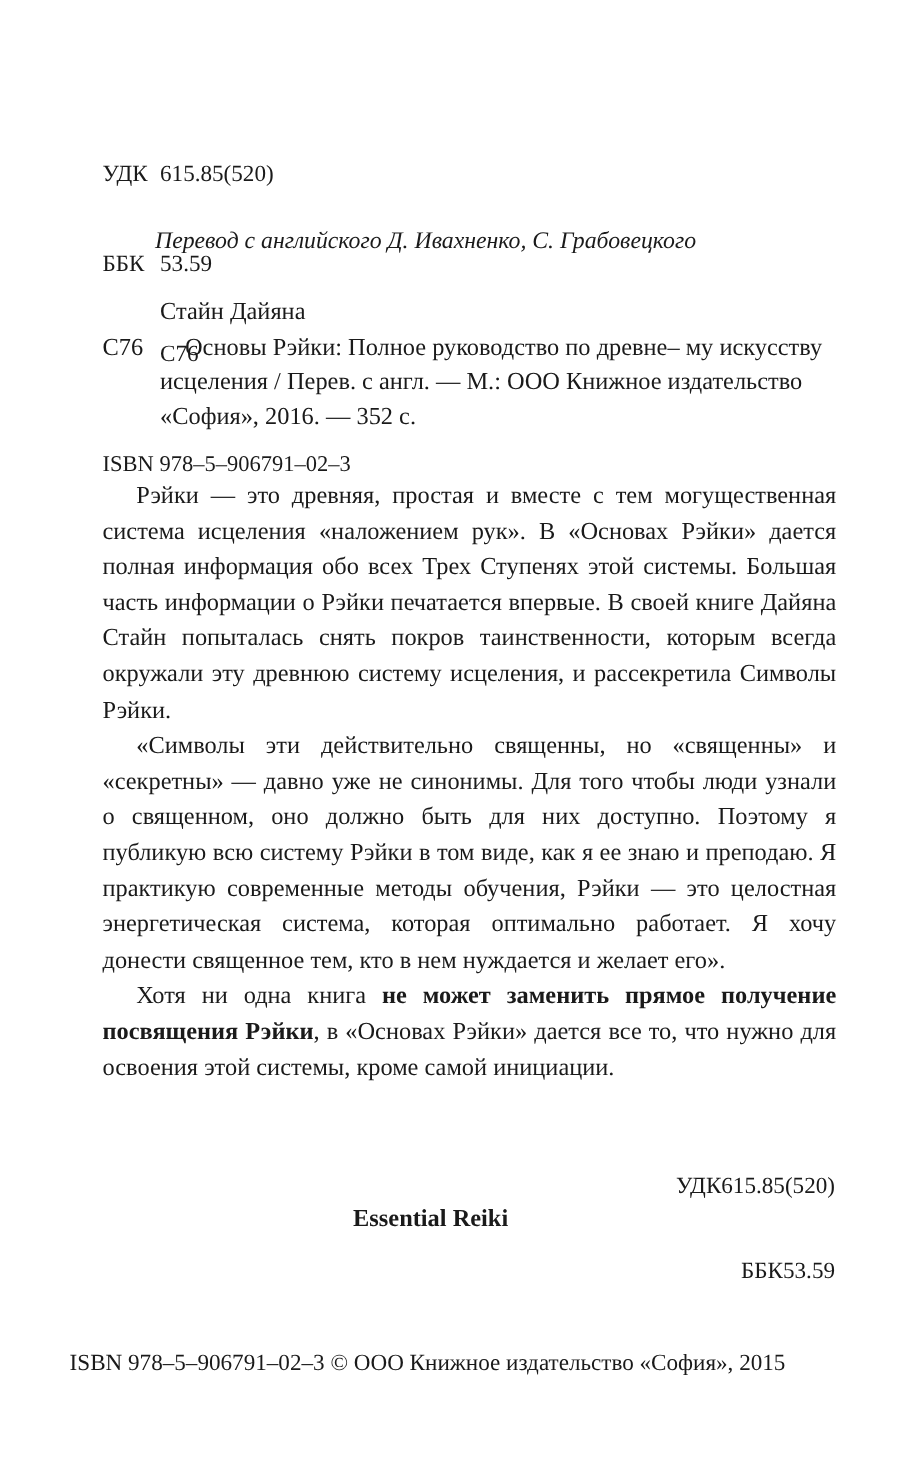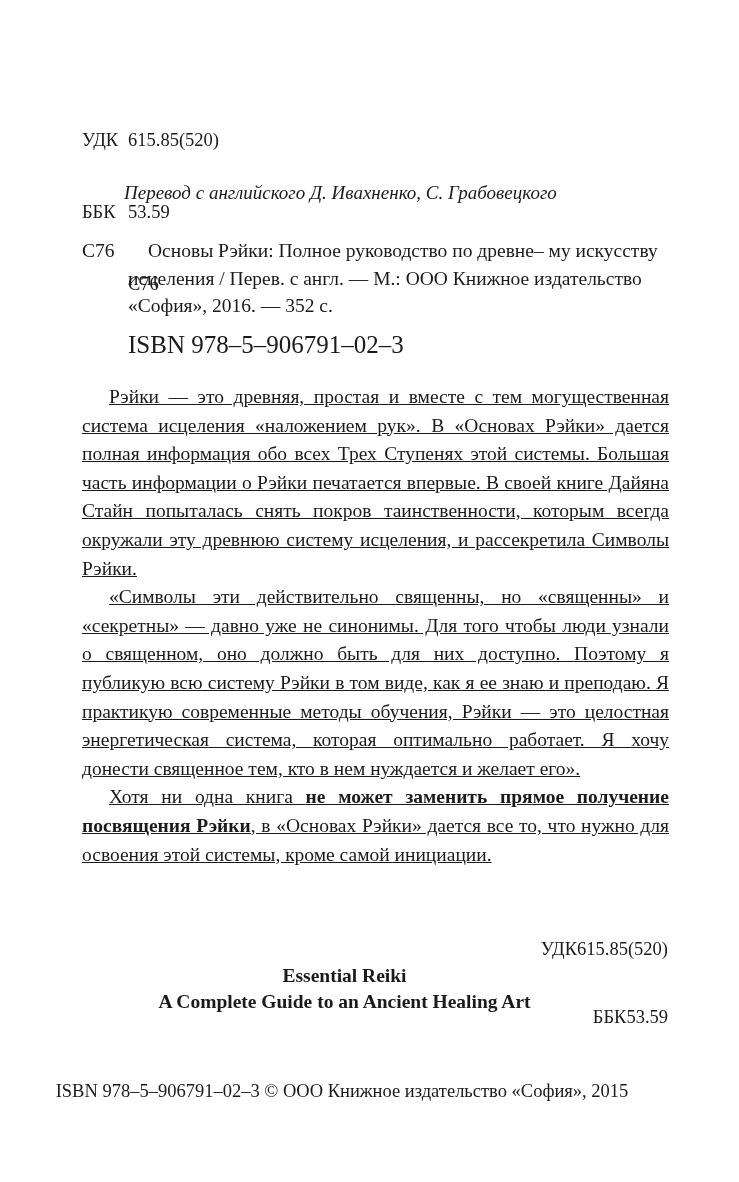--- a/index.html
+++ b/index.html
@@ -75,40 +75,38 @@
     left: 0;
     top: 0;
     width: 46px;
   }
   .bib-text {
     margin-left: 46px;
     text-indent: 20px;
     text-align: left;
   }
   .bib-isbn {
-    margin-left: 46px;
     margin-top: 11px;
-    font-size: 25px;
+    font-size: 18px;
   }
 
   
   .body-text {
     position: absolute;
     left: 82px;
     top: 383px;
     width: 587px;
     font-size: 19.5px;
     line-height: 28.6px;
     text-align: justify;
     text-justify: inter-word;
   }
   .body-text p {
     margin: 0;
     text-indent: 27px;
-    text-decoration: underline;
   }
   .body-text p b {
     font-weight: bold;
   }
 
   
   .udk-bottom {
     position: absolute;
     left: 0;
     top: 893px;
@@ -151,38 +149,38 @@
 
   <div class="udk-top">
     <span class="udk-row"><span class="udk-label">УДК</span><span>615.85(520)</span></span>
     <span class="udk-row"><span class="udk-label">ББК</span><span>53.59</span></span>
     <span class="udk-row"><span class="udk-indent"></span><span>С76</span></span>
   </div>
 
   <div class="translator">Перевод с английского Д. Ивахненко, С. Грабовецкого</div>
 
   <div class="bib">
+    <div class="bib-author">Стайн Дайяна</div>
     <div class="bib-body">
       <span class="bib-code">С76</span>
       <div class="bib-text">Основы Рэйки: Полное руководство по древне– му искусству исцеления / Перев. с англ. — М.: ООО Книжное издательство «София», 2016. — 352 с.</div>
     </div>
     <div class="bib-isbn">ISBN 978–5–906791–02–3</div>
   </div>
 
   <div class="body-text">
     <p>Рэйки — это древняя, простая и вместе с тем могуще­ственная система исцеления «наложением рук». В «Ос­новах Рэйки» дается полная информация обо всех Трех Ступенях этой системы. Большая часть информации о Рэйки печатается впервые. В своей книге Дайяна Стайн попыталась снять покров таинственности, которым всег­да окружали эту древнюю систему исцеления, и рассе­кретила Символы Рэйки.</p>
     <p>«Символы эти действительно священны, но «священ­ны» и «секретны» — давно уже не синонимы. Для того чтобы люди узнали о священном, оно должно быть для них доступно. Поэтому я публикую всю систему Рэйки в том виде, как я ее знаю и преподаю. Я практикую со­временные методы обучения, Рэйки — это целостная энергетическая система, которая оптимально работает. Я хочу донести священное тем, кто в нем нуждается и желает его».</p>
     <p><span>Хотя ни одна книга </span><b>не может заменить прямое получение посвящения Рэйки</b><span>, в «Основах Рэйки» дается все то, что нужно для освоения этой системы, кроме самой инициации.</span></p>
   </div>
 
   <div class="udk-bottom">
     <span class="udk-row"><span class="udk-label">УДК</span><span>615.85(520)</span></span>
     <span class="udk-row"><span class="udk-label">ББК</span><span>53.59</span></span>
   </div>
 
   <div class="orig-title">
     <span class="ot-line ot-bold">Essential Reiki</span>
-    <span class="ot-line ot-bold">A Complete Guide to an Ancient Healing Art</span>
   </div>
 
   <div class="colophon">ISBN 978–5–906791–02–3 © ООО Книжное издательство «София», 2015</div>
 
 </div>
 
 </body></html>

